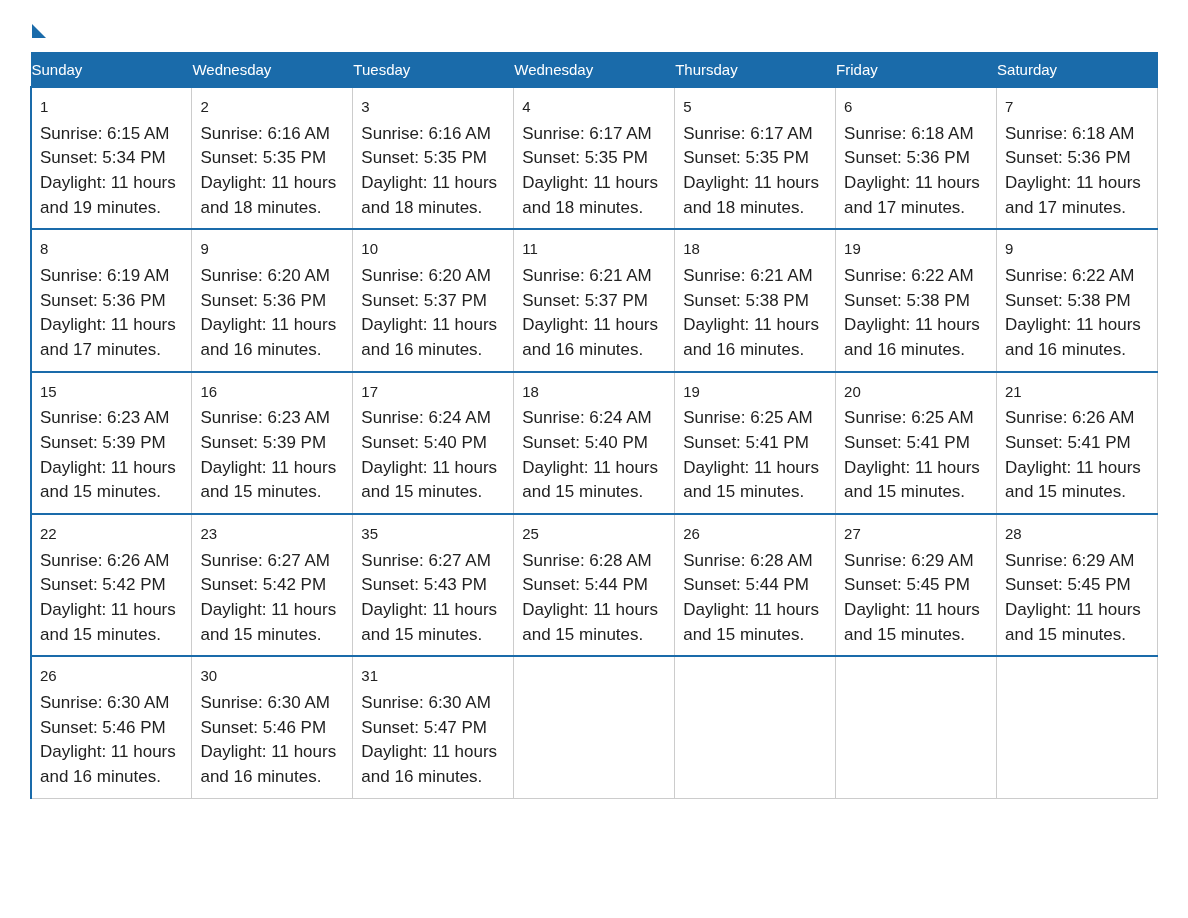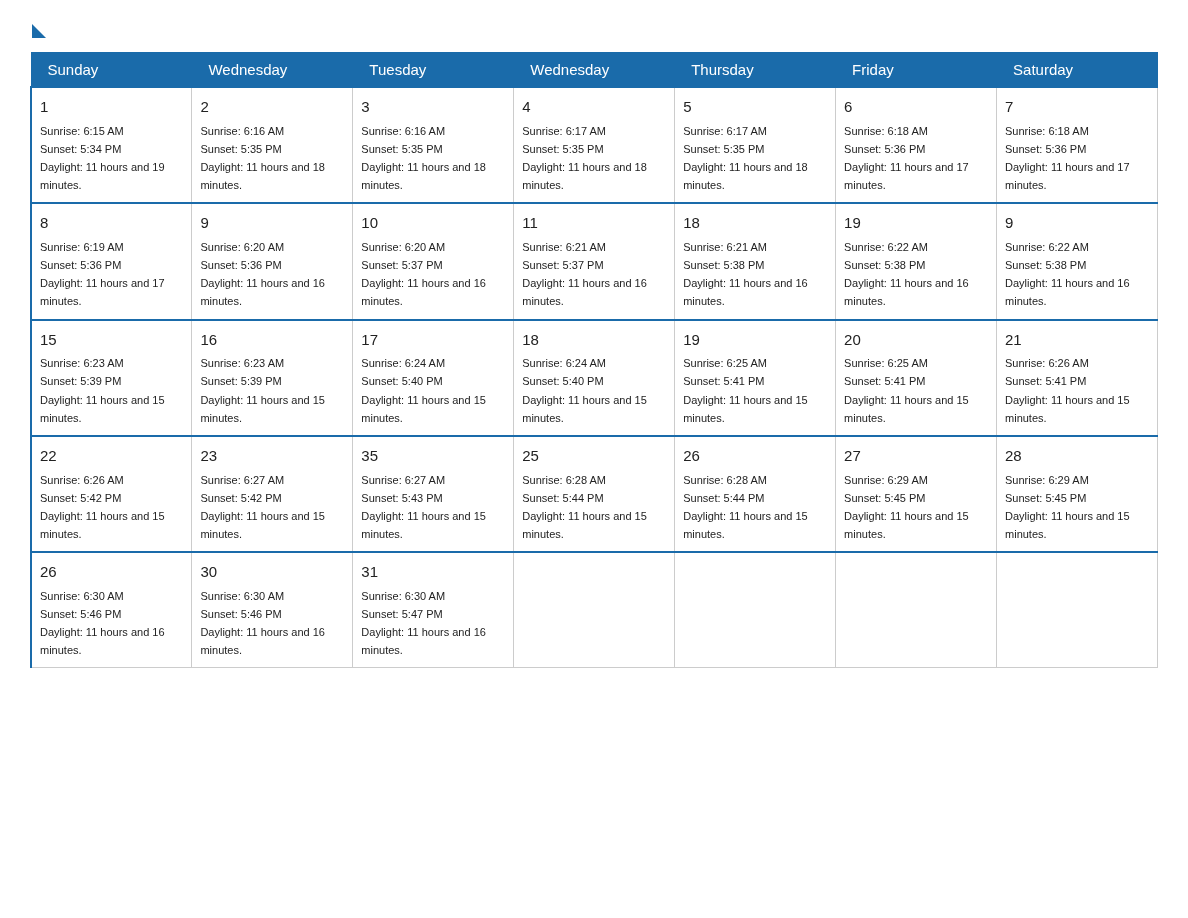--- a/index.html
+++ b/index.html
@@ -66,41 +66,41 @@
     table {
       width: 100%;
       border-collapse: collapse;
       table-layout: fixed;
     }
     thead tr th {
       background: #1a6baa;
       color: #fff;
       font-size: 15px;
       font-weight: normal;
-      padding: 8px 16px;
+      padding: 8px 0;
       text-align: left;
       border: 1px solid #1a6baa;
     }
     tbody tr td {
       vertical-align: top;
       padding: 8px 8px;
       border: 1px solid #ccc;
       font-size: 12.5px;
       line-height: 1.45;
       min-height: 90px;
       height: 110px;
     }
     .day-num {
       font-size: 15px;
       font-weight: normal;
       display: block;
       margin-bottom: 4px;
     }
     .day-info {
-      font-size: 11px;
+      font-size: 17px;
       color: #222;
       line-height: 1.45;
     }
     tbody tr td:first-child {
       border-left: 2px solid #1a6baa;
     }
     tbody tr:first-child td {
       border-top: 2px solid #1a6baa;
     }
     tbody tr td.empty {

